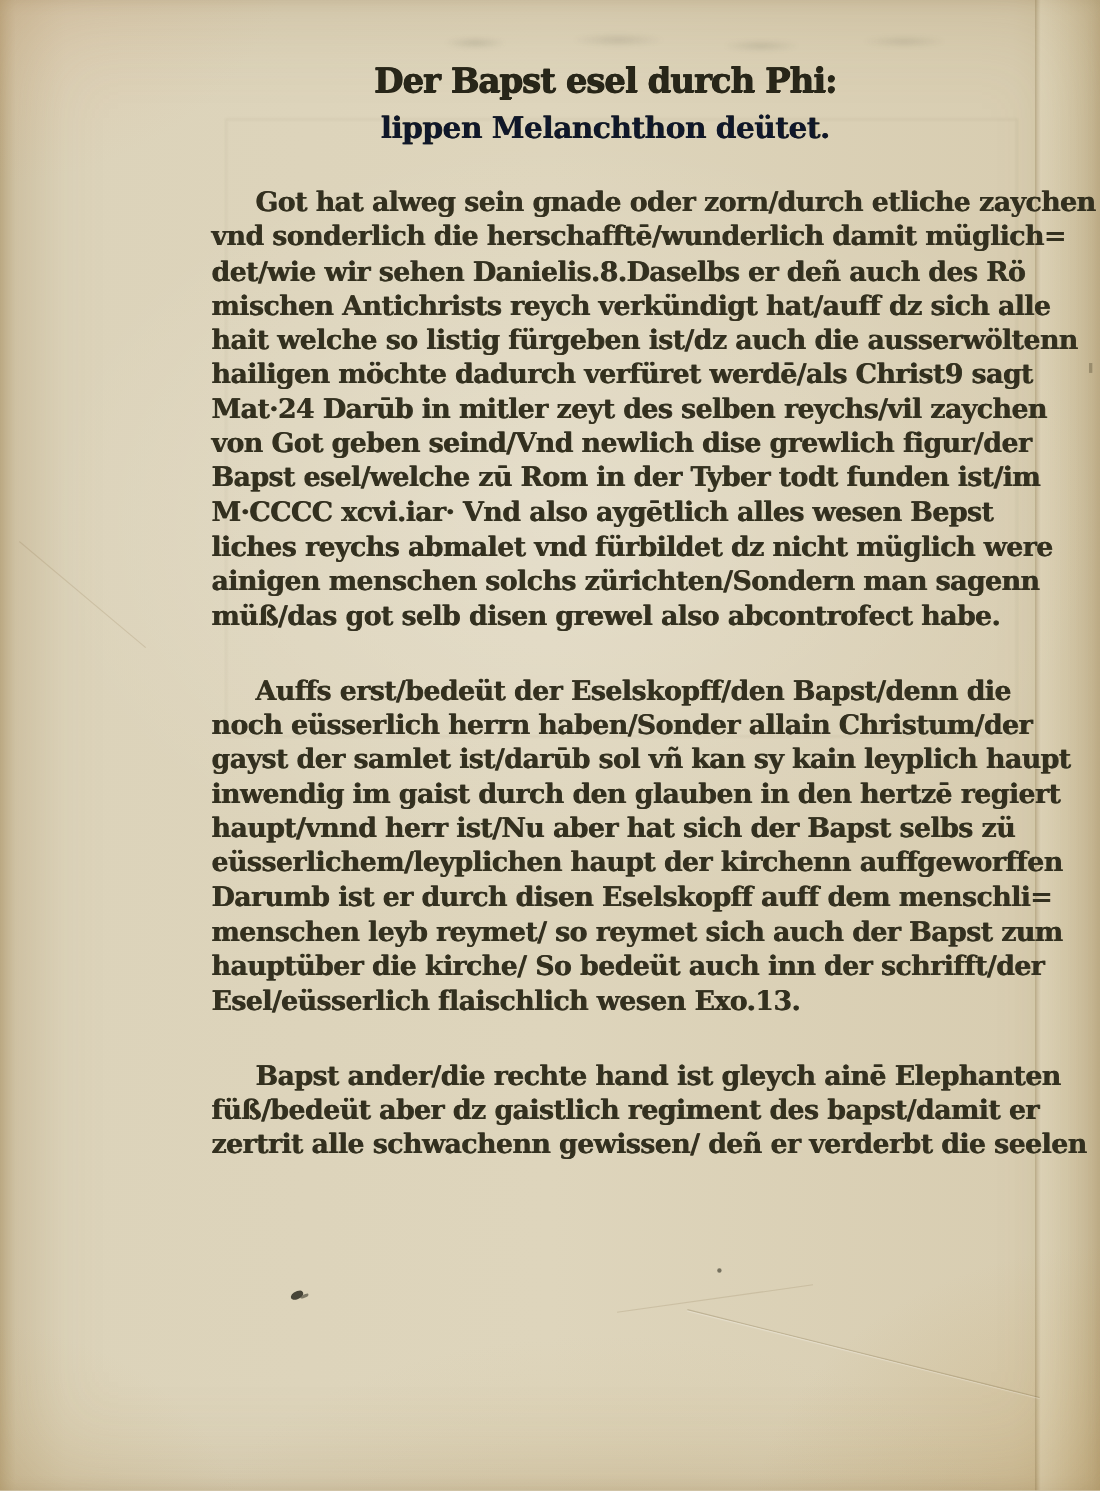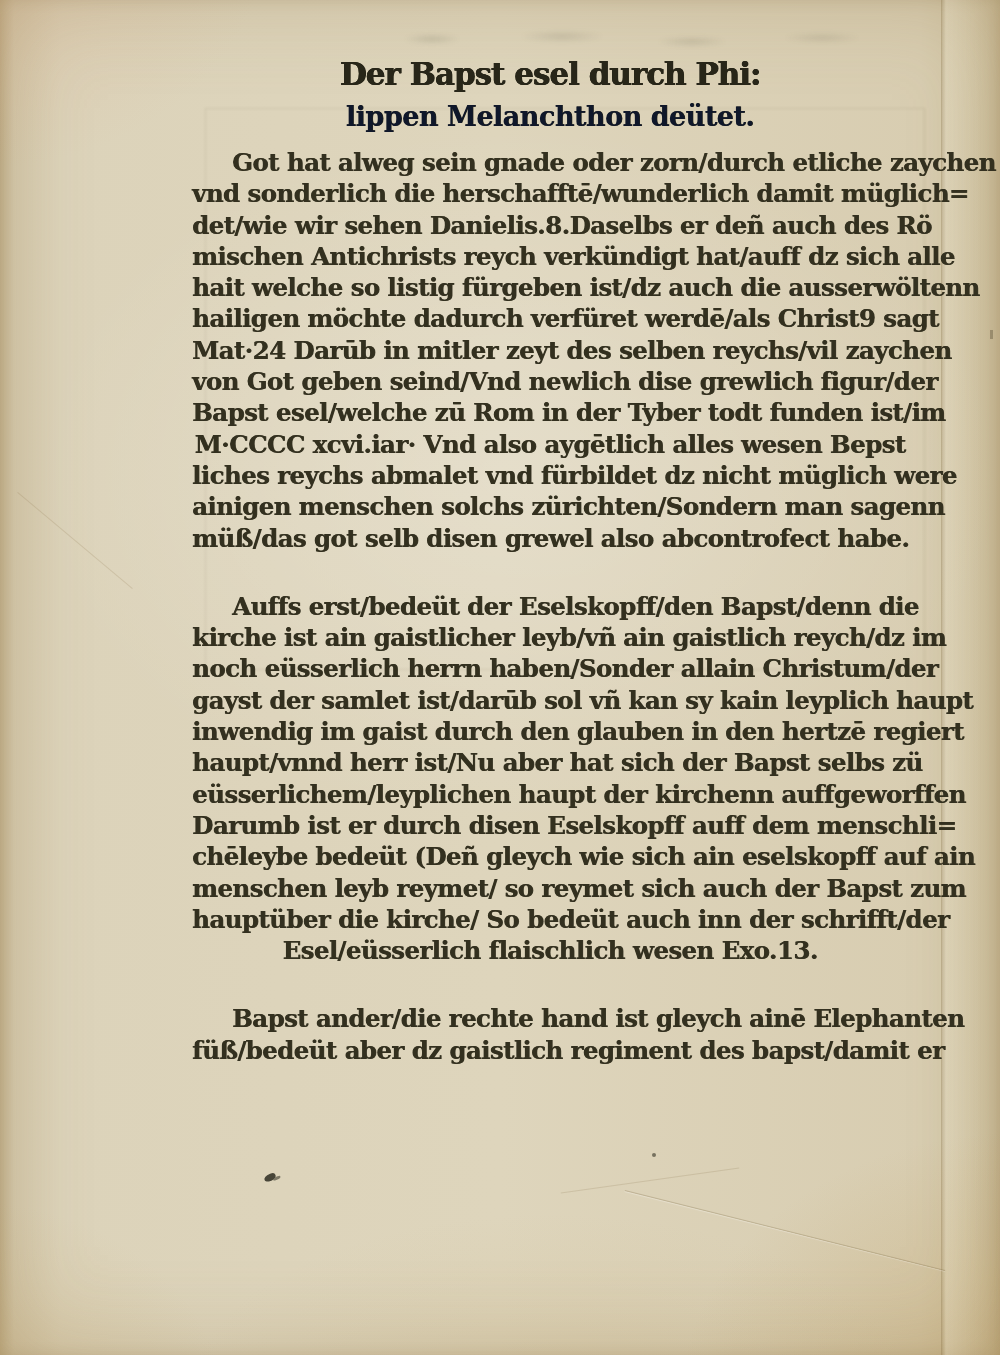--- a/index.html
+++ b/index.html
@@ -78,21 +78,21 @@
     white-space:nowrap;
   }
   .subtitle{
     text-align:center;
     font-size:27px;font-weight:bold;line-height:30px;
     letter-spacing:-0.5px;
     color:#0f172a;
     text-shadow:0.5px 0 0 #2b2a1d;
     margin-top:2px;
   }
-  .body-text{margin-top:15px;text-align:center;}
+  .body-text{margin-top:36px;}
   .para{margin:0;}
   .para + .para{margin-top:37px;}
   .line{
     font-size:24.5px;font-weight:bold;line-height:31.3px;
     letter-spacing:-0.6px;
     white-space:nowrap;
     color:#33301f;
     text-shadow:0.5px 0 0 rgba(51,48,31,0.9);
   }
   .line.indent{text-indent:40px;}
@@ -127,31 +127,30 @@
       <div class="line">von Got geben seind/Vnd newlich dise grewlich figur/der</div>
       <div class="line">Bapst esel/welche zū Rom in der Tyber todt funden ist/im</div>
       <div class="line">M·CCCC xcvi.iar· Vnd also aygētlich alles wesen Bepst</div>
       <div class="line">liches reychs abmalet vnd fürbildet dz nicht müglich were</div>
       <div class="line">ainigen menschen solchs zürichten/Sondern man sagenn</div>
       <div class="line">müß/das got selb disen grewel also abcontrofect habe.</div>
     </div>
 
     <div class="para">
       <div class="line indent">Auffs erst/bedeüt der Eselskopff/den Bapst/denn die</div>
-      <div class="line">kirche ist ain gaistlicher leyb/vñ ain gaistlich reych/dz im</div>
       <div class="line">noch eüsserlich herrn haben/Sonder allain Christum/der</div>
       <div class="line">gayst der samlet ist/darūb sol vñ kan sy kain leyplich haupt</div>
       <div class="line">inwendig im gaist durch den glauben in den hertzē regiert</div>
       <div class="line">haupt/vnnd herr ist/Nu aber hat sich der Bapst selbs zü</div>
       <div class="line">eüsserlichem/leyplichen haupt der kirchenn auffgeworffen</div>
       <div class="line">Darumb ist er durch disen Eselskopff auff dem menschli=</div>
-      <div class="line">chēleybe bedeüt (Deñ gleych wie sich ain eselskopff auf ain</div>
       <div class="line">menschen leyb reymet/ so reymet sich auch der Bapst zum</div>
       <div class="line">hauptüber die kirche/ So bedeüt auch inn der schrifft/der</div>
       <div class="line">Esel/eüsserlich flaischlich wesen Exo.13.</div>
     </div>
 
     <div class="para">
       <div class="line indent">Bapst ander/die rechte hand ist gleych ainē Elephanten</div>
       <div class="line">füß/bedeüt aber dz gaistlich regiment des bapst/damit er</div>
+      <div class="line">zertrit alle schwachenn gewissen/ deñ er verderbt die seelen</div>
     </div>
   </div>
 </div>
 
 </body></html>

